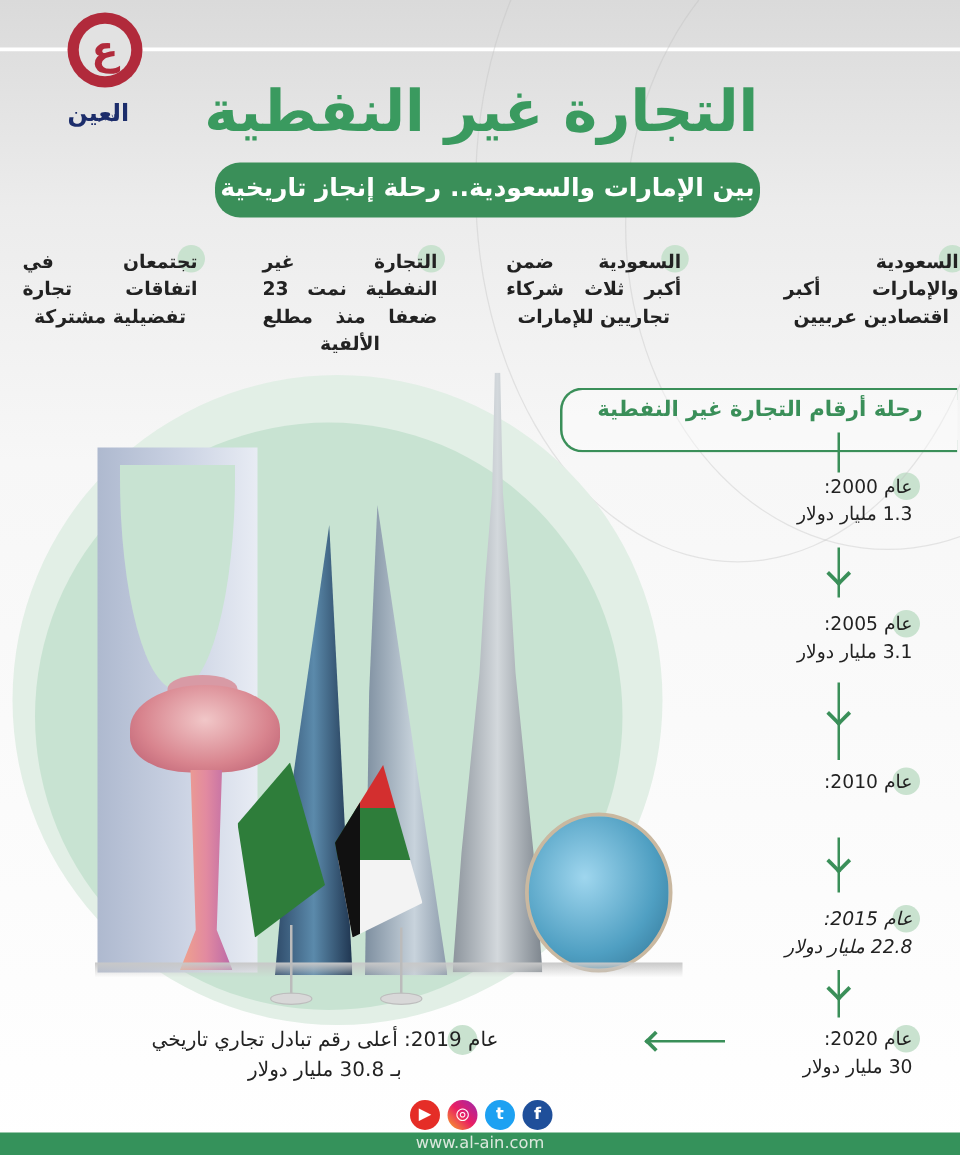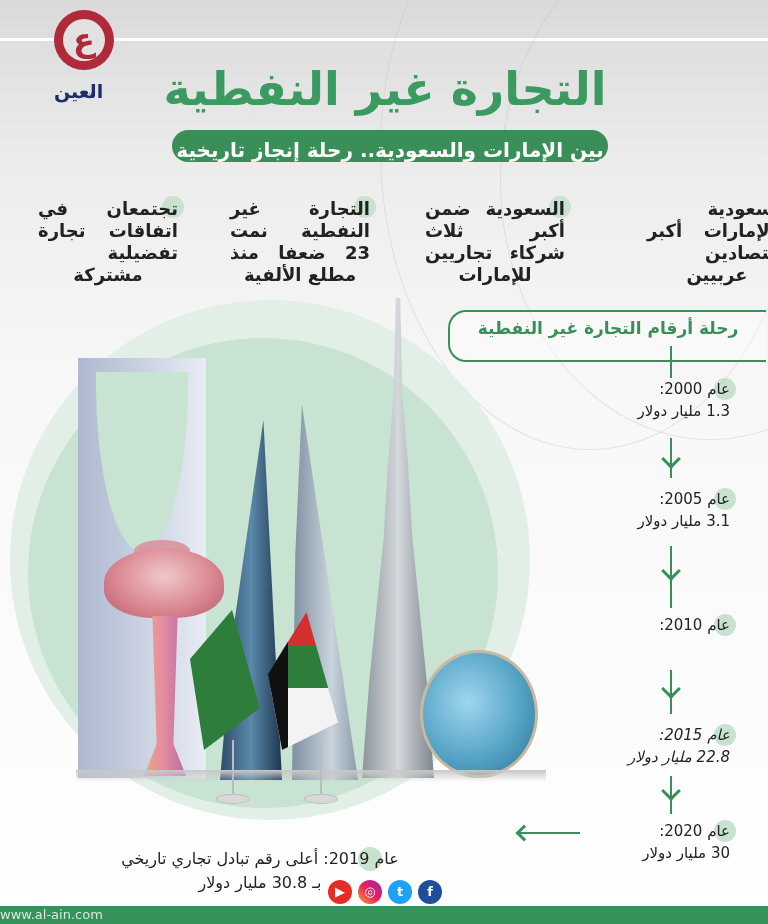--- a/index.html
+++ b/index.html
@@ -33,29 +33,29 @@
     position: absolute; left: 4px; top: 72px; width: 60px; text-align: left;
     color: #1c2d6b; font-weight: bold; font-size: 19px; line-height: 1;
   }
   .logo-sub { position: absolute; left: 4px; top: 81px; width: 60px; text-align: center; color: #1c2d6b; font-size: 6px; }
 
   .title {
     left: 150px; top: 58px; width: 470px; text-align: center; direction: rtl;
     color: #3a9a5f; font-weight: bold; font-size: 46px; line-height: 62px;
   }
   .subtitle-pill {
-    left: 172px; top: 130px; width: 436px; height: 32px;
+    left: 172px; top: 130px; width: 436px; height: 44px;
     background: #3a8f59; border-radius: 20px;
     color: #fff; font-weight: bold; font-size: 20px; line-height: 40px;
     text-align: center; direction: rtl;
   }
 
   .fact {
     top: 198px; width: 140px; direction: rtl; text-align: justify; text-align-last: center;
-    font-weight: bold; font-size: 18px; line-height: 22px; color: #222; margin-left: 20px;
+    font-weight: bold; font-size: 15px; line-height: 22px; color: #222;
   }
   .fact .dot {
     position: absolute; right: -6px; top: -2px; width: 22px; height: 22px;
     border-radius: 50%; background: #c9e2cf; z-index: -1;
   }
 
   
   .tl-header {
     left: 448px; top: 310px; width: 318px; height: 52px;
     border: 2px solid #3a8f59; border-right: none; border-radius: 18px 0 0 18px;
@@ -144,21 +144,21 @@
   .social {
     width: 24px; height: 24px; border-radius: 50%; color: #fff; font-weight: bold;
     font-size: 13px; line-height: 24px; text-align: center;
   }
   .yt { background: #e52d27; }
   .ig { background: linear-gradient(45deg, #f9a825, #e91e63, #9c27b0); }
   .tw { background: #1da1f2; }
   .fb { background: #1f4f9a; }
   .footer-bar {
     left: 0; right: 0; top: 906px; height: 18px; background: #35925b;
-    color: #dbe8dd; font-size: 13px; line-height: 18px; text-align: left;
+    color: #dbe8dd; font-size: 13px; line-height: 18px; text-align: center;
   }
 </style>
 </head>
 <body>
 
 <div class="abs top-line"></div>
 <div class="abs deco-arc" style="left:380px;top:-150px;width:420px;height:600px;"></div>
 <div class="abs deco-arc" style="left:500px;top:-80px;width:420px;height:520px;"></div>
 
 <div class="abs logo">
@@ -240,21 +240,21 @@
 
 <div class="abs tl-item" style="top:820px;">
   <div class="year-line"><span class="dot"></span><span>عام 2020:</span></div>
   <div>30 مليار دولار</div>
 </div>
 
 <div class="abs hline" style="left:516px;top:832px;width:64px;"></div>
 <div class="abs arrow-left" style="left:518px;top:827px;"></div>
 
 <div class="abs highlight">
-  <div style="position:relative;margin-top:27px;"><span class="dot" style="right:48px;"></span><span>عام 2019: أعلى رقم تبادل تجاري تاريخي</span></div>
+  <div style="position:relative;"><span class="dot" style="right:48px;"></span><span>عام 2019: أعلى رقم تبادل تجاري تاريخي</span></div>
   <div>بـ 30.8 مليار دولار</div>
 </div>
 
 <div class="abs socials">
   <a class="social yt">▶</a>
   <a class="social ig">◎</a>
   <a class="social tw">t</a>
   <a class="social fb">f</a>
 </div>
 <div class="abs footer-bar">

